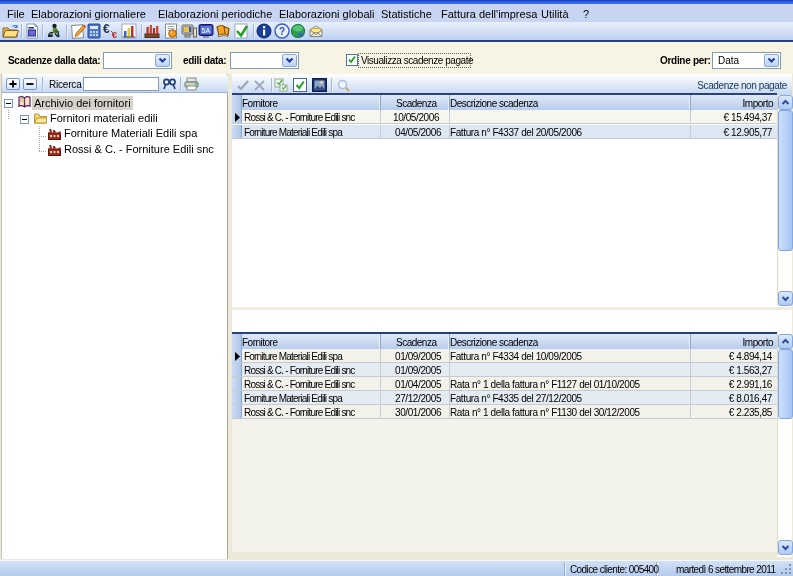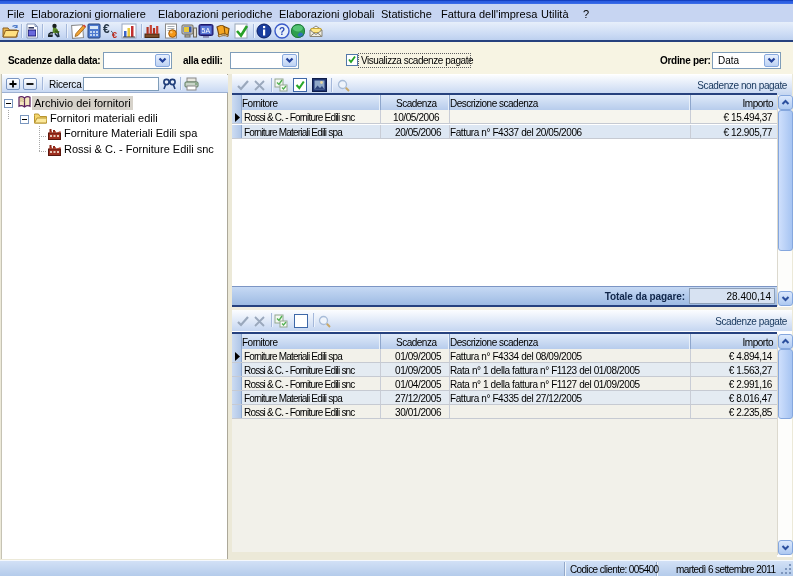--- a/index.html
+++ b/index.html
@@ -172,21 +172,21 @@
     </svg>
 </div>
 <div id="tbline" class="abs"></div>
 <div id="filterbar" class="abs">
   <span class="blbl" style="left:8px; top:13px;">Scadenze dalla data:</span>
   <div class="combo" style="left:103px; top:10px; width:69px;">
       <div class="cbtn"><svg width="13" height="11" viewBox="0 0 13 11">
           <path d="M3.5 3.5 L6.5 6.5 L9.5 3.5" stroke="#21409A" stroke-width="2.2" fill="none"></path>
         </svg></div>
     </div>
-  <span class="blbl" style="left:183px; top:13px;">alla edili:</span>
+  <span class="blbl" style="left:183px; top:13px;">edili data:</span>
   <div class="combo" style="left:230px; top:10px; width:69px;">
       <div class="cbtn"><svg width="13" height="11" viewBox="0 0 13 11">
           <path d="M3.5 3.5 L6.5 6.5 L9.5 3.5" stroke="#21409A" stroke-width="2.2" fill="none"></path>
         </svg></div>
     </div>
   <div class="chk" style="left:346px; top:12px;">
       <svg width="10" height="10" viewBox="0 0 10 10" style="position:absolute;left:0;top:0">
         <path d="M2 4.5 L4 7 L8 1.5" stroke="#21A121" stroke-width="1.8" fill="none"></path>
       </svg>
     </div>
@@ -331,72 +331,42 @@
     <span style="left:161px">10/05/2006</span>
     <span style="right:5px">€ 15.494,37</span>
     <div class="vline" style="left:148px;height:14px"></div>
       <div class="vline" style="left:217px;height:14px"></div>
       <div class="vline" style="left:458px;height:14px"></div>
     <div class="rsep" style="bottom:0"></div>
   </div>
   <div class="grow" style="top:50.5px;background:#DDE7F3;">
     <div class="ind"></div>
     <span style="left:12px;letter-spacing:-0.8px">Forniture Materiali Edili spa</span>
-    <span style="left:163px">20/05/2006</span>
+    <span style="left:163px">04/05/2006</span>
     <span style="left:218px">Fattura n° F4337 del 20/05/2006</span>
     <span style="right:5px">€ 12.905,77</span>
     <div class="vline" style="left:148px;height:14px"></div>
       <div class="vline" style="left:217px;height:14px"></div>
       <div class="vline" style="left:458px;height:14px"></div>
     <div class="rsep" style="bottom:0"></div>
   </div>
 
-  <div class="abs" style="left:0;top:212px;width:545px;height:21px;background:linear-gradient(#C6D9F4,#9EBBE3);border-top:1px solid #7C95C4;border-bottom:2px solid #26417E;">
-    <span class="abs" style="right:92px;top:4px;font-weight:bold;font-size:10px;letter-spacing:-0.1px;color:#10264A;">Totale da pagare:</span>
-    <div class="abs" style="right:2px;top:1px;width:86px;height:16px;background:#D7E2F2;border:1px solid #8EA0B8;">
-      <span class="abs" style="right:3px;top:2px;font-size:10px;">28.400,14</span>
-    </div>
-  </div>
 
   <div class="sbtrack" style="left:545px;top:21px;height:211px;">
     <div class="sbbtn" style="top:0"><svg width="13" height="13" viewBox="0 0 13 13">
           <path d="M3.5 8 L6.5 5 L9.5 8" stroke="#2B4F9E" stroke-width="2" fill="none"></path>
         </svg></div>
     <div class="sbthumb" style="top:15px;height:141px;"></div>
     <div class="sbbtn" style="top:196px"><svg width="13" height="13" viewBox="0 0 13 13">
           <path d="M3.5 5 L6.5 8 L9.5 5" stroke="#2B4F9E" stroke-width="2" fill="none"></path>
         </svg></div>
   </div>
 
   <div class="abs" style="left:0;top:233px;width:560px;height:3px;background:#F0EDE0;"></div>
 
-  <div class="paneltb" style="top:236px;height:21px;">
-    <svg class="abs" style="left:4px;top:5px" width="14" height="13" viewBox="0 0 14 13">
-        <path d="M2 7 L5 10 L12 2" stroke="#9AA8BC" stroke-width="2.2" fill="none"></path>
-      </svg>
-    <svg class="abs" style="left:21px;top:5px" width="13" height="13" viewBox="0 0 13 13">
-        <path d="M2 2 L11 11 M11 2 L2 11" stroke="#9AA8BC" stroke-width="1.8" fill="none"></path>
-      </svg>
-    <div class="sep" style="left:39px"></div>
-    <svg class="abs" style="left:42px;top:4px" width="14" height="14" viewBox="0 0 14 14">
-        <rect x="1" y="1" width="8" height="8" fill="#F4F8F3" stroke="#93A78F"></rect>
-        <path d="M3 4.5 l2 2 3-4.5" stroke="#51B151" stroke-width="1.4" fill="none"></path>
-        <rect x="6" y="7" width="7" height="6" fill="#F8FBF7" stroke="#93A78F"></rect>
-        <path d="M8 9.5 l1.5 1.5 2.5-3" stroke="#51B151" stroke-width="1.3" fill="none"></path>
-      </svg>
-    <svg class="abs" style="left:62px;top:4px" width="14" height="14" viewBox="0 0 14 14">
-        <rect x="0.5" y="0.5" width="13" height="13" fill="#fff" stroke="#3E68A8"></rect>
-      </svg>
-    <div class="sep" style="left:81px"></div>
-    <svg class="abs" style="left:86px;top:5px" width="14" height="14" viewBox="0 0 14 14">
-        <circle cx="5.5" cy="5.5" r="4" fill="#EFF4FB" stroke="#A8BCD8" stroke-width="1.3"></circle>
-        <path d="M8.8 8.8 L12 12" stroke="#C8A86A" stroke-width="2"></path>
-      </svg>
-    <span class="paneltitle" style="top:6px">Scadenze pagate</span>
-  </div>
 
   <div class="abs" style="left:0;top:258px;width:545px;height:2px;background:#26417E"></div>
   <div class="abs" style="left:0;top:260px;width:545px;height:218px;background:#F2F1EA;"></div>
   <div class="ghead" style="top:260px;">
     <div class="ind" style="border-right-color:#8EA6CC"></div>
     <span style="left:10px">Fornitore</span>
     <div class="hsep" style="left:148px"></div>
     <span style="left:164px">Scadenza</span>
     <div class="hsep" style="left:217px"></div>
     <span style="left:218px">Descrizione scadenza</span>
@@ -404,43 +374,42 @@
     <span style="right:4px">Importo</span>
   </div>
   <div class="grow" style="top:275px;background:#F2F1EA;">
     <div class="ind">
         <svg width="5" height="9" viewBox="0 0 5 9" style="position:absolute;left:3px;top:2.5px">
           <path d="M0 0 L5 4.5 L0 9 Z" fill="#000"></path>
         </svg>
       </div>
     <span style="left:12px;letter-spacing:-0.8px">Forniture Materiali Edili spa</span>
     <span style="left:163px">01/09/2005</span>
-    <span style="left:218px">Fattura n° F4334 del 08/09/2005</span>
+    <span style="left:218px">Fattura n° F4334 del 10/09/2005</span>
     <span style="right:5px">€ 4.894,14</span>
     <div class="vline" style="left:148px;height:14px"></div>
       <div class="vline" style="left:217px;height:14px"></div>
       <div class="vline" style="left:458px;height:14px"></div>
     <div class="rsep" style="bottom:0"></div>
   </div>
   <div class="grow" style="top:289px;background:#E4EBF2;">
     <div class="ind"></div>
     <span style="left:12px;letter-spacing:-0.8px">Rossi &amp; C. - Forniture Edili snc</span>
     <span style="left:163px">01/09/2005</span>
-    <span style="left:218px">Rata n° 1 della fattura n° F1123 del 01/08/2005</span>
     <span style="right:5px">€ 1.563,27</span>
     <div class="vline" style="left:148px;height:14px"></div>
       <div class="vline" style="left:217px;height:14px"></div>
       <div class="vline" style="left:458px;height:14px"></div>
     <div class="rsep" style="bottom:0"></div>
   </div>
   <div class="grow" style="top:303px;background:#F2F1EA;">
     <div class="ind"></div>
     <span style="left:12px;letter-spacing:-0.8px">Rossi &amp; C. - Forniture Edili snc</span>
     <span style="left:163px">01/04/2005</span>
-    <span style="left:218px">Rata n° 1 della fattura n° F1127 del 01/09/2005</span>
+    <span style="left:218px">Rata n° 1 della fattura n° F1127 del 01/10/2005</span>
     <span style="right:5px">€ 2.991,16</span>
     <div class="vline" style="left:148px;height:14px"></div>
       <div class="vline" style="left:217px;height:14px"></div>
       <div class="vline" style="left:458px;height:14px"></div>
     <div class="rsep" style="bottom:0"></div>
   </div>
   <div class="grow" style="top:317px;background:#E4EBF2;">
     <div class="ind"></div>
     <span style="left:12px;letter-spacing:-0.8px">Forniture Materiali Edili spa</span>
     <span style="left:163px">27/12/2005</span>
@@ -448,20 +417,21 @@
     <span style="right:5px">€ 8.016,47</span>
     <div class="vline" style="left:148px;height:14px"></div>
       <div class="vline" style="left:217px;height:14px"></div>
       <div class="vline" style="left:458px;height:14px"></div>
     <div class="rsep" style="bottom:0"></div>
   </div>
   <div class="grow" style="top:331px;background:#F2F1EA;">
     <div class="ind"></div>
     <span style="left:12px;letter-spacing:-0.8px">Rossi &amp; C. - Forniture Edili snc</span>
     <span style="left:163px">30/01/2006</span>
+    <span style="left:218px">Rata n° 1 della fattura n° F1130 del 30/12/2005</span>
     <span style="right:5px">€ 2.235,85</span>
     <div class="vline" style="left:148px;height:14px"></div>
       <div class="vline" style="left:217px;height:14px"></div>
       <div class="vline" style="left:458px;height:14px"></div>
     <div class="rsep" style="bottom:0"></div>
   </div>
 
   <div class="sbtrack" style="left:545px;top:260px;height:221px;">
     <div class="sbbtn" style="top:0"><svg width="13" height="13" viewBox="0 0 13 13">
           <path d="M3.5 8 L6.5 5 L9.5 8" stroke="#2B4F9E" stroke-width="2" fill="none"></path>

